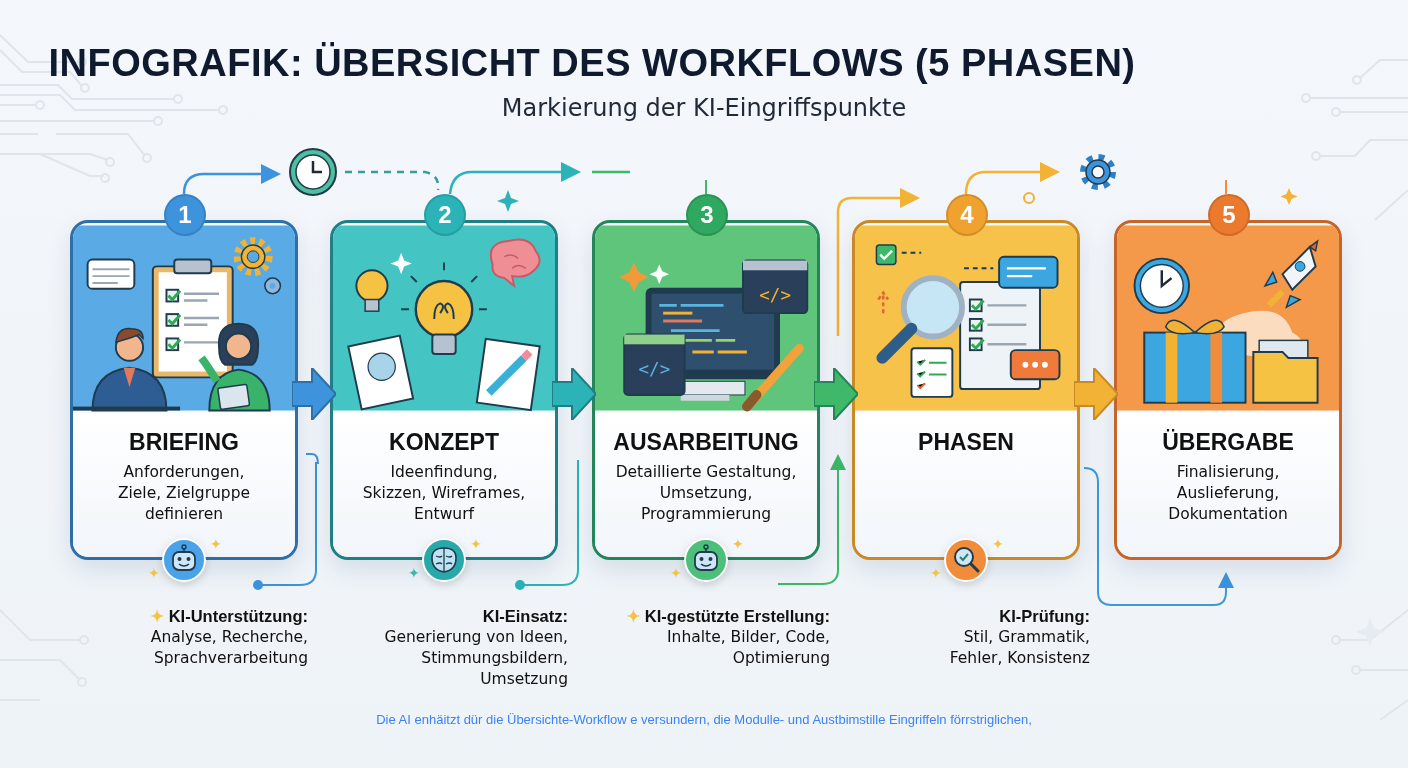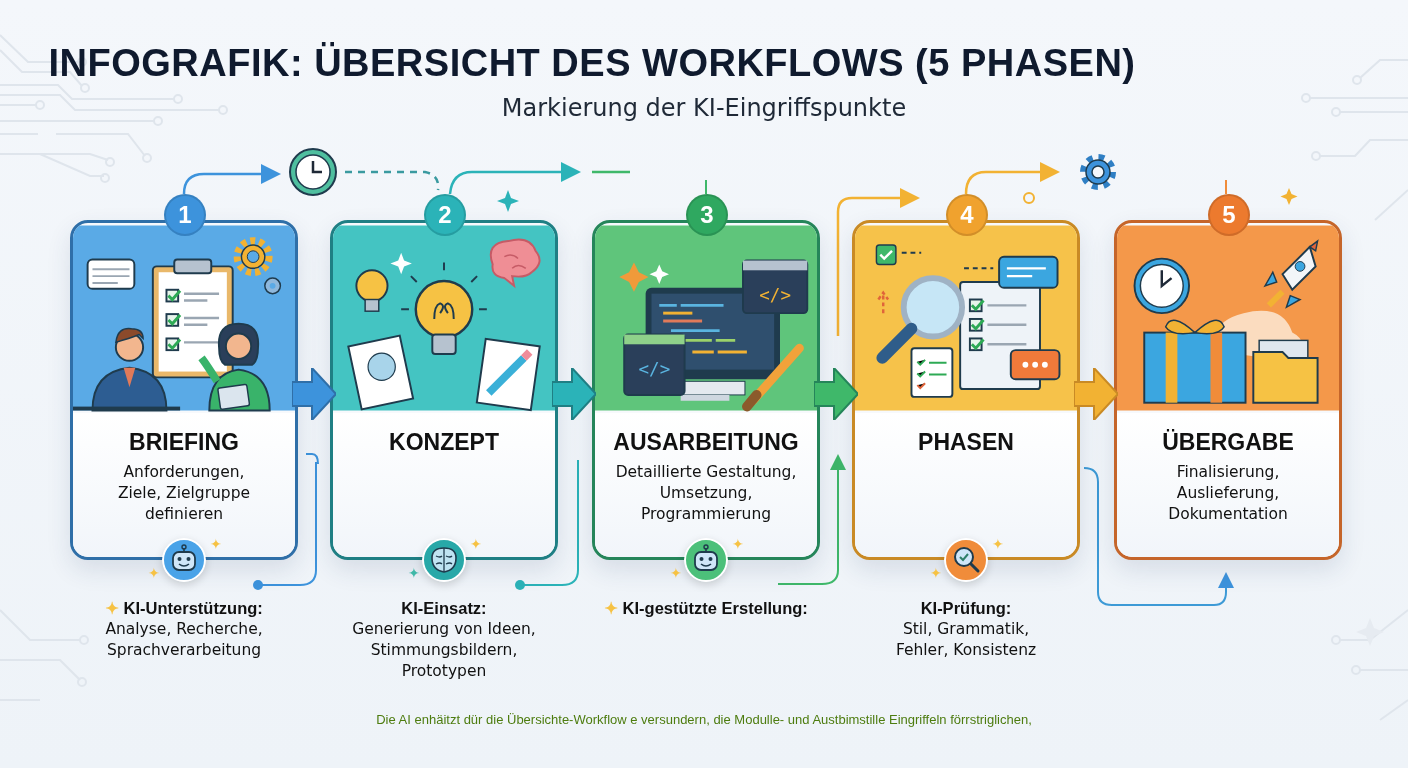--- a/index.html
+++ b/index.html
@@ -43,29 +43,29 @@
     position: absolute; top: -26px; left: 94px; width: 42px; height: 42px; border-radius: 50%;
     color: #fff; font-family: "Liberation Sans", sans-serif; font-weight: 700; font-size: 24px;
     text-align: center; line-height: 38px; border: 2px solid rgba(0,0,0,0.12);
     z-index: 3;
   }
   .ai-badge {
     position: absolute; top: 318px; left: 92px; width: 44px; height: 44px; border-radius: 50%;
     z-index: 4; box-shadow: 0 3px 8px rgba(0,0,0,0.15);
   }
   .ai-note {
-    position: absolute; top: 378px; left: -10px; width: 248px; text-align: center; font-size: 15.5px;
+    position: absolute; top: 386px; left: -10px; width: 248px; text-align: right; font-size: 15.5px;
     line-height: 21px; color: #111;
   }
   .ai-note .lbl { font-family: "Liberation Sans", sans-serif; font-weight: 700; font-size: 16.5px; display: block; }
   .ai-note .txt { display: block; white-space: pre-line; }
   .arrow-next { position: absolute; top: 148px; left: 222px; width: 44px; height: 52px; z-index: 2; }
   .footer {
     position: absolute; left: 0; width: 1408px; top: 710px; text-align: center;
-    font-size: 13px; line-height: 19px; color: #4d7c0f; font-family: "Liberation Sans", sans-serif;
+    font-size: 13px; line-height: 19px; color: #3b82f6; font-family: "Liberation Sans", sans-serif;
   }
   .footer span { display: block; }
   .sparkle { position: absolute; color: #f6c244; font-size: 14px; }
 </style>
 </head>
 <body>
 
 <svg class="circuit" viewBox="0 0 1408 768">
   <g stroke="#dfe5ec" stroke-width="2" fill="none">
     <path d="M0 35 L28 62 L80 62"></path>
@@ -253,37 +253,40 @@
       <path d="M164 40 q-8 -22 16 -24 q22 -6 28 10 q10 12 -4 22 q-6 6 -20 4 l2 10 l-10 -8 q-14 -2 -12 -14z" fill="#ef8e95" stroke="#c65b66" stroke-width="2"></path>
       <path d="M176 32 q8 -4 14 2 M184 44 q6 -6 14 0" stroke="#c65b66" stroke-width="1.5" fill="none"></path>
       <rect x="22" y="118" width="54" height="66" fill="#fff" stroke="#1f3b4d" stroke-width="2" transform="rotate(-12 49 151)"></rect>
       <circle cx="50" cy="145" r="14" fill="#a8d4ea" stroke="#1f3b4d" stroke-width="1.2"></circle>
       <rect x="152" y="120" width="56" height="66" fill="#fff" stroke="#1f3b4d" stroke-width="2" transform="rotate(8 180 153)"></rect>
       <path d="M160 172 L196 136" stroke="#3ab0d8" stroke-width="8"></path>
       <path d="M196 136 l6 -6" stroke="#f08c9a" stroke-width="8"></path>
     </svg>
     <div class="body">
       <span class="name">KONZEPT</span>
+      <span class="desc">Ideenfindung,
+Skizzen, Wireframes,
+Entwurf</span>
     </div>
   </div>
   <svg class="arrow-next" viewBox="0 0 44 52">
       <path d="M0 14 L20 14 L20 0 L44 26 L20 52 L20 38 L0 38z" fill="#2bb3b8" stroke="#1f7f84" stroke-width="2"></path>
     </svg>
   <svg class="ai-badge" viewBox="0 0 44 44">
     <circle cx="22" cy="22" r="21" fill="#28a8a8" stroke="#fff" stroke-width="2"></circle>
     <path d="M22 10 q-12 0 -12 10 q0 12 12 14 q12 -2 12 -14 q0 -10 -12 -10z" fill="#bfe3f2" stroke="#1f3b4d" stroke-width="1.6"></path>
     <path d="M22 10 v24 M14 18 q4 2 6 0 M24 18 q4 2 6 0 M14 26 q4 -2 6 0 M24 26 q4 -2 6 0" stroke="#1f3b4d" stroke-width="1.3" fill="none"></path>
   </svg>
   <span class="sparkle" style="top:316px;left:140px;">✦</span>
   <span class="sparkle" style="top:345px;left:78px;color:#3fb8a8;">✦</span>
   <div class="ai-note">
     <span class="lbl">KI-Einsatz:</span>
     <span class="txt">Generierung von Ideen,
 Stimmungsbildern,
-Prototypen</span>
+Umsetzung</span>
   </div>
 </div>
 
 <div class="phase" style="left:592px;">
   <div class="num" style="background:#2fa860;">3</div>
   <div class="card" style="border-color:#25855a;">
     <svg class="illus" viewBox="0 0 228 190">
       <rect width="228" height="190" fill="#5fc57b"></rect>
       <path d="M40 38 l5 10 l10 5 l-10 5 l-5 10 l-5 -10 l-10 -5 l10 -5 z" fill="#f09a3a"></path>
       <path d="M66 40 l3 7 l7 3 l-7 3 l-3 7 l-3 -7 l-7 -3 l7 -3 z" fill="#fff"></path>
@@ -324,20 +327,22 @@
     <circle cx="17.5" cy="21" r="2" fill="#1f3b4d"></circle>
       <circle cx="26.5" cy="21" r="2" fill="#1f3b4d"></circle>
     <path d="M17 26 q5 4 10 0" stroke="#1f3b4d" stroke-width="1.6" fill="none"></path>
     <path d="M22 14 v-4" stroke="#1f3b4d" stroke-width="1.6"></path>
       <circle cx="22" cy="9" r="2" fill="none" stroke="#1f3b4d" stroke-width="1.4"></circle>
   </svg>
   <span class="sparkle" style="top:316px;left:140px;">✦</span>
   <span class="sparkle" style="top:345px;left:78px;">✦</span>
   <div class="ai-note">
     <span class="lbl"><span style="color:#f6c244;">✦ </span><span>KI-gestützte Erstellung:</span></span>
+    <span class="txt">Inhalte, Bilder, Code,
+Optimierung</span>
   </div>
 </div>
 
 <div class="phase" style="left:852px;">
   <div class="num" style="background:#f0a22e;">4</div>
   <div class="card" style="border-color:#c98a25;">
     <svg class="illus" viewBox="0 0 228 190">
       <rect width="228" height="190" fill="#f6c24a"></rect>
       <rect x="22" y="20" width="20" height="20" rx="3" fill="#3fb86a" stroke="#1f3b4d" stroke-width="1.5"></rect>
       <path d="M26 30 l4 4 l8 -8" stroke="#fff" stroke-width="2.5" fill="none"></path>

